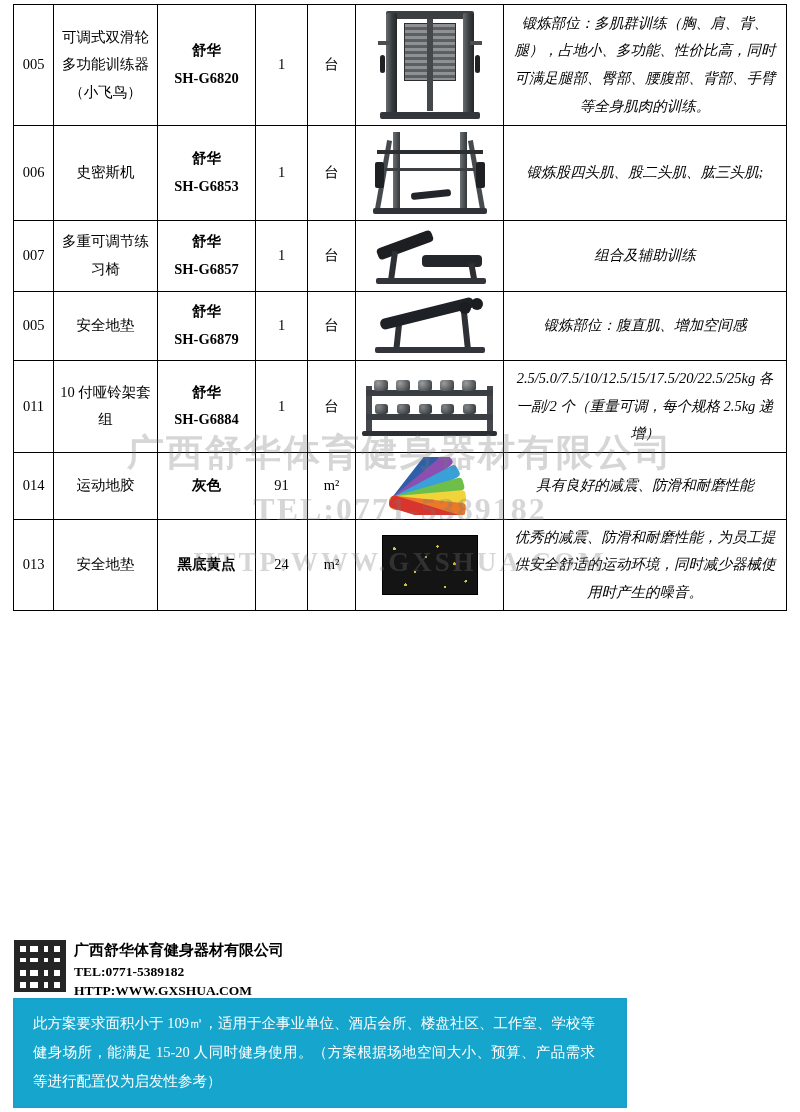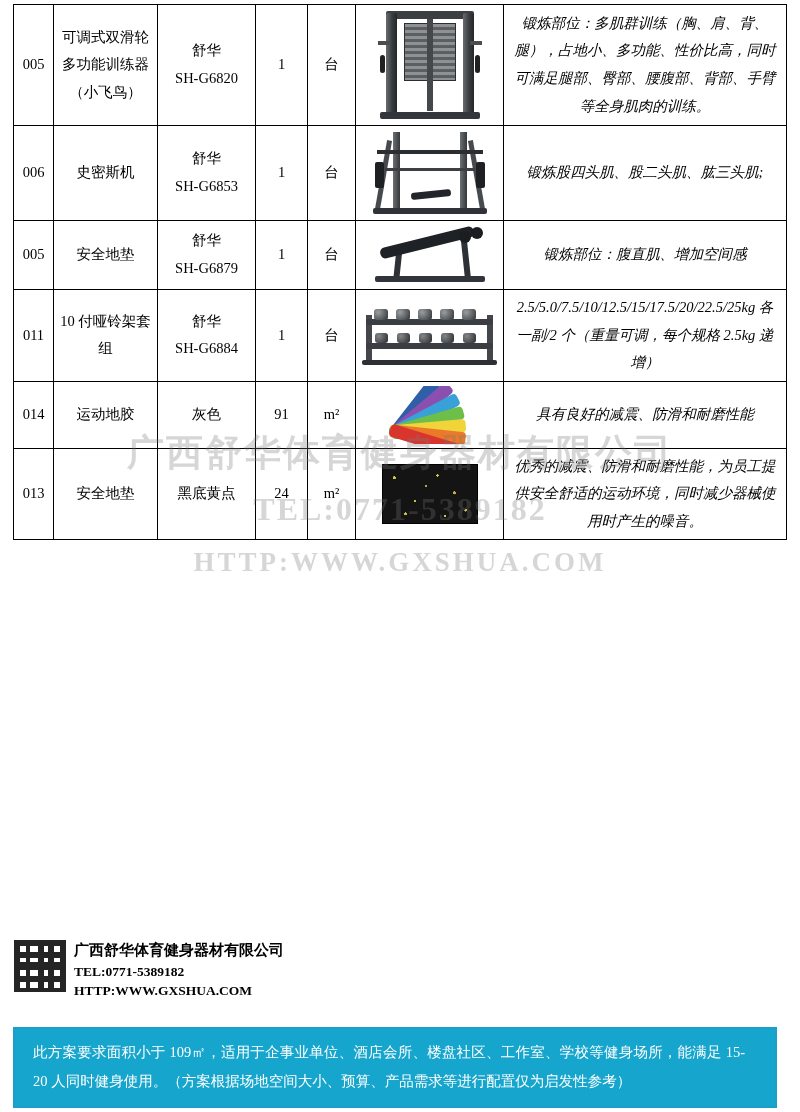--- a/index.html
+++ b/index.html
@@ -29,21 +29,21 @@
   table.spec td {
     border: 1px solid #000;
     padding: 4px 6px;
     vertical-align: middle;
     text-align: center;
     font-size: 14.5px;
     line-height: 1.9;
   }
   td.c-no   { width: 40px; font-size: 13.5px; }
   td.c-name { width: 104px; }
-  td.c-model{ width: 98px; }
+  td.c-model{ width: 98px; font-weight: bold; }
   td.c-qty  { width: 52px; font-size: 13.5px; }
   td.c-unit { width: 48px; font-size: 13.5px; }
   td.c-img  { width: 148px; padding: 4px; }
   td.c-desc {
     text-align: left;
     padding: 6px 10px;
     line-height: 2.0;
     font-style: italic;
   }
   .model-line { display: block; }
@@ -331,21 +331,21 @@
     line-height: 1.42;
   }
   .stamp-company { font-size: 15px; color: #000; }
   .stamp-tel { font-size: 13.5px; color: #000; }
   .stamp-url { font-size: 13.5px; color: #000; }
 
   
   .footer {
     position: absolute;
     left: 13px; bottom: 8px;
-    width: 764px;
+    width: 614px;
     border: 2px solid #1aa0c8;
     background: #16a5cc;
     color: #fff;
     padding: 9px 30px 10px 18px;
     font-size: 14.5px;
     line-height: 2.0;
     text-align: justify;
   }
 </style>
 </head>
@@ -405,20 +405,42 @@
               <div class="plateA"></div>
                 <div class="plateB"></div>
               <div class="benchseat"></div>
               <div class="foot"></div>
             </div>
           </div>
         </td>
         <td class="c-desc">锻炼股四头肌、股二头肌、肱三头肌;</td>
       </tr>
 
+      <tr>
+        <td class="c-no">007</td>
+        <td class="c-name">多重可调节练习椅</td>
+        <td class="c-model">
+          <span class="model-line">舒华</span>
+          <span class="model-line">SH-G6857</span>
+        </td>
+        <td class="c-qty">1</td>
+        <td class="c-unit">台</td>
+        <td class="c-img">
+          <div class="imgbox">
+            <div class="m-wrap m007 photo">
+              <div class="pad1"></div>
+                <div class="pad2"></div>
+              <div class="legA"></div>
+                <div class="legB"></div>
+              <div class="footbar"></div>
+            </div>
+          </div>
+        </td>
+        <td class="c-desc">组合及辅助训练</td>
+      </tr>
 
 
       <tr>
         <td class="c-no">005</td>
         <td class="c-name">安全地垫</td>
         <td class="c-model">
           <span class="model-line">舒华</span>
           <span class="model-line">SH-G6879</span>
         </td>
         <td class="c-qty">1</td>

